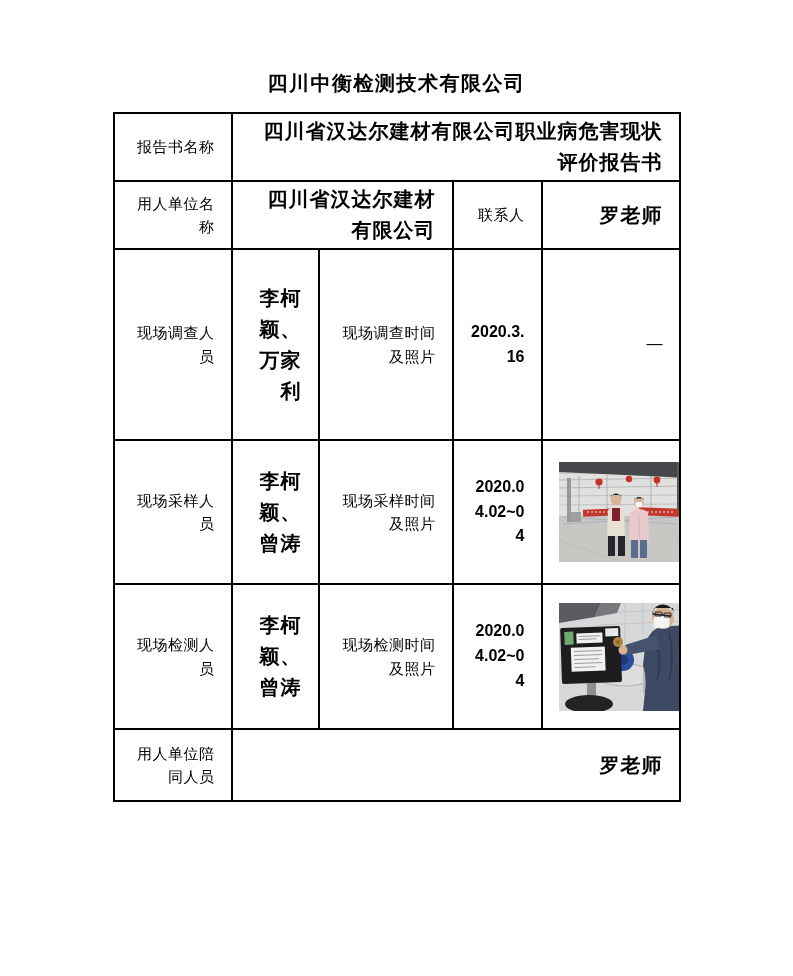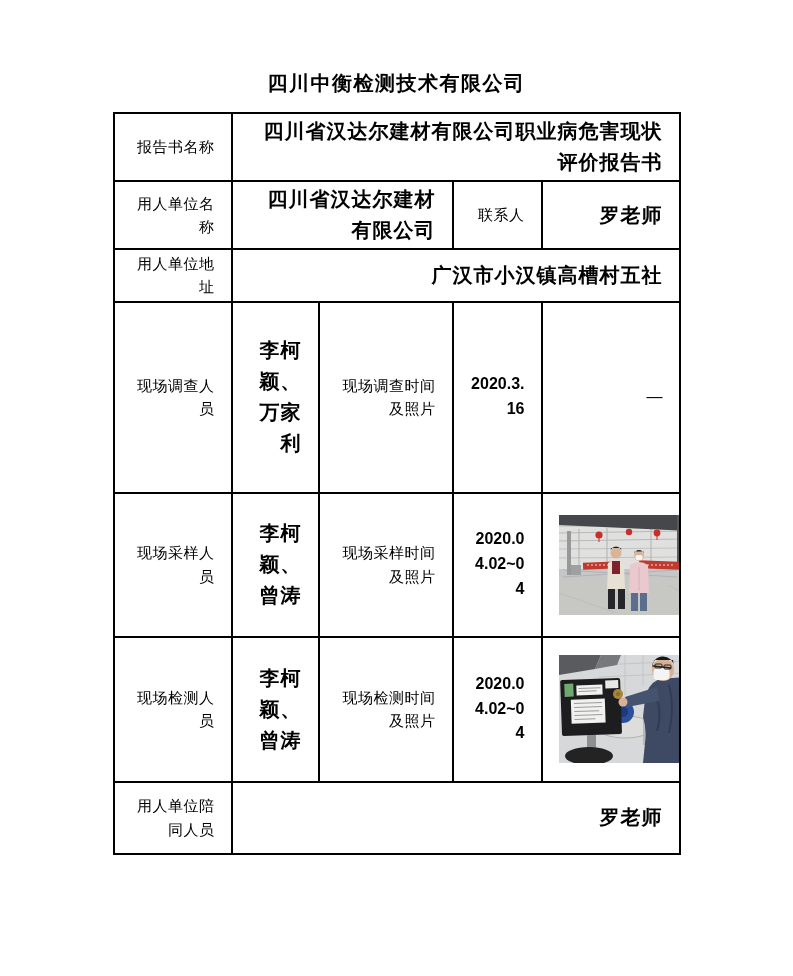--- a/index.html
+++ b/index.html
@@ -107,24 +107,20 @@
       <td class="val" colspan="4">四川省汉达尔建材有限公司职业病危害现状评价报告书</td>
     </tr>
 
     <tr class="r2">
       <td class="lbl">用人单位名称</td>
       <td class="val" colspan="2">四川省汉达尔建材有限公司</td>
       <td class="lbl">联系人</td>
       <td class="val">罗老师</td>
     </tr>
 
-    <tr class="r3">
-      <td class="lbl">用人单位地址</td>
-      <td class="val" colspan="4">广汉市小汉镇高槽村五社</td>
-    </tr>
 
 
     <tr class="r5">
       <td class="lbl">现场调查人员</td>
       <td class="val">李柯颖、万家利</td>
       <td class="lbl">现场调查时间及照片</td>
       <td class="date">2020.3.16</td>
       <td class="dash-cell">—</td>
     </tr>
 

